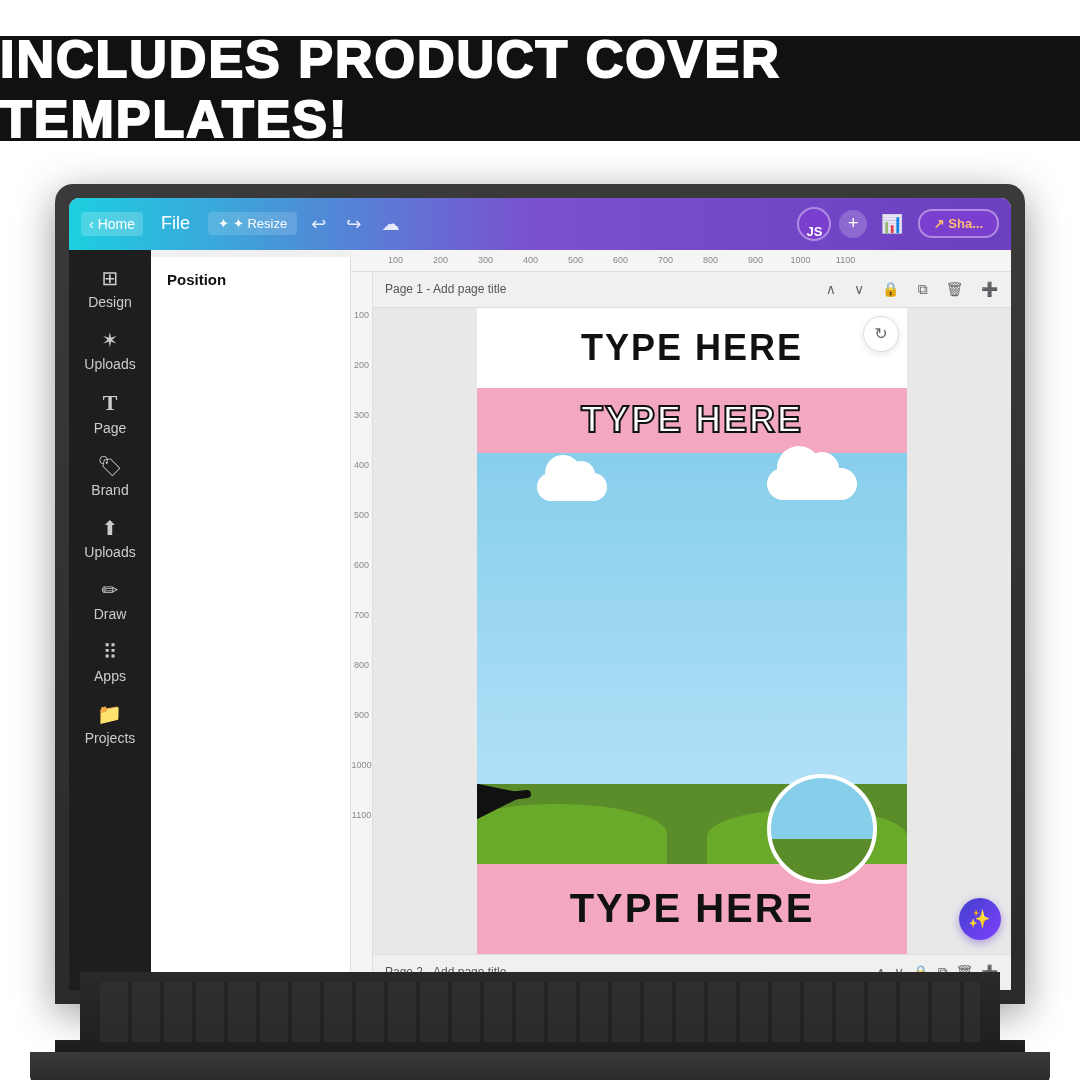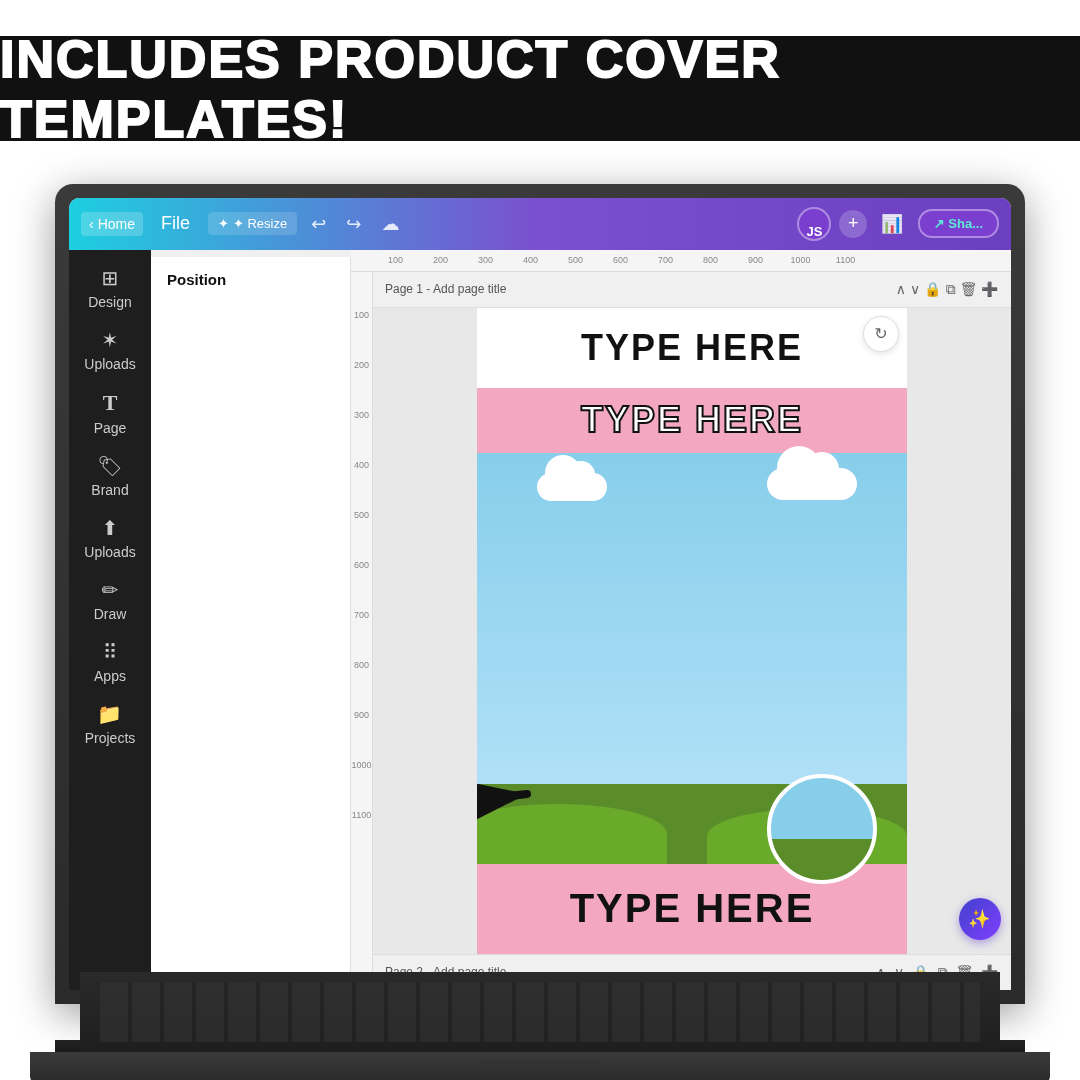--- a/index.html
+++ b/index.html
@@ -158,21 +158,21 @@
       font-size: 18px;
       cursor: pointer;
       display: flex;
       align-items: center;
       justify-content: center;
     }
     .topbar-share-btn {
       background: #7b3fcf;
       border: 2px solid rgba(255,255,255,0.4);
       border-radius: 14px;
-      color: #5eead4;
+      color: #fdba74;
       font-size: 13px;
       font-weight: 600;
       padding: 5px 14px;
       cursor: pointer;
     }
 
     
     .canva-content {
       display: flex;
       flex: 1;
@@ -259,21 +259,21 @@
       text-align: center;
     }
 
     
     .page-bar {
       height: 36px;
       background: #f0f0f0;
       display: flex;
       align-items: center;
       padding: 0 12px;
-      gap: 4px;
+      gap: 18px;
       border-bottom: 1px solid #ddd;
       flex-shrink: 0;
       width: 100%;
     }
     .page-bar-title {
       font-size: 12px;
       color: #555;
       flex: 1;
     }
     .page-bar-icon {

